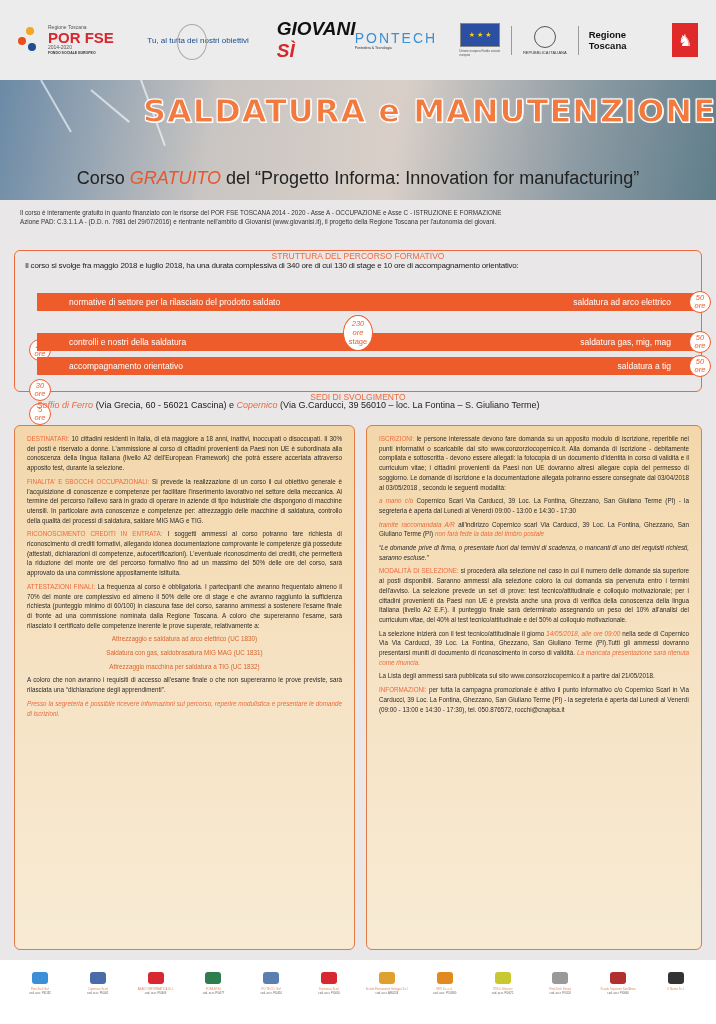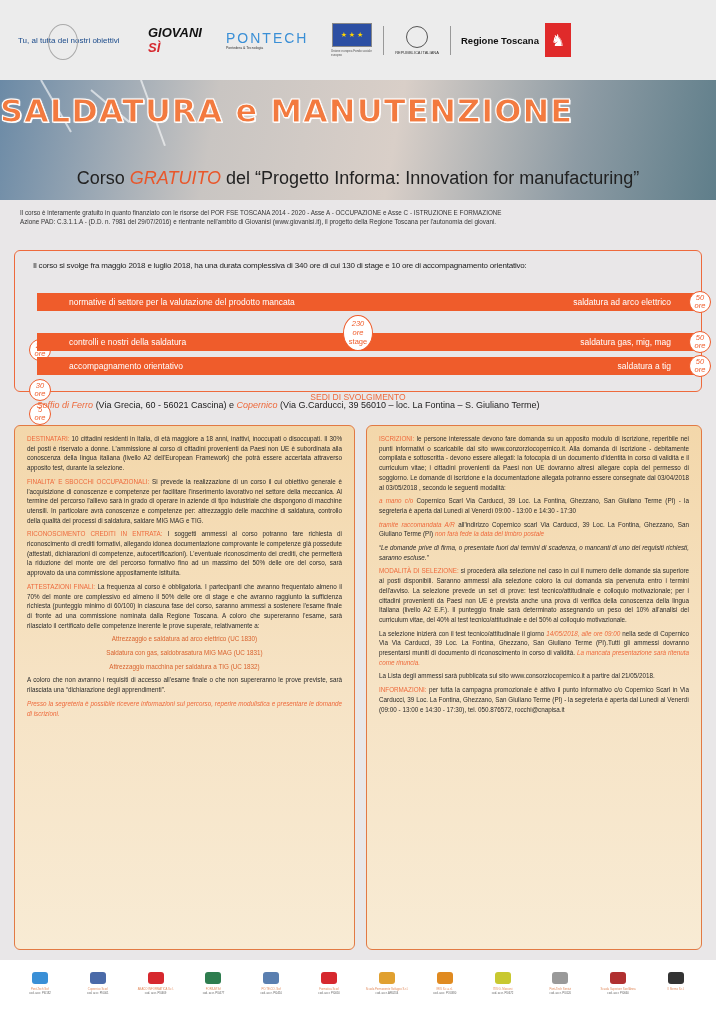--- a/index.html
+++ b/index.html
@@ -7,49 +7,49 @@
   .header { position: absolute; top: 0; left: 0; width: 716px; height: 80px; background: #ececec; display: flex; align-items: center; padding: 0 18px; gap: 10px; }
   .logo-porfse { display: flex; align-items: center; gap: 4px; width: 120px; }
   .porfse-mark { width: 26px; height: 26px; position: relative; }
   .porfse-mark span { position: absolute; width: 8px; height: 8px; border-radius: 50%; }
   .porfse-text { display: flex; flex-direction: column; line-height: 1; }
   .porfse-text .small { font-size: 5px; color: #555; }
   .porfse-text .big { font-size: 15px; font-weight: bold; color: #d6282e; }
   .porfse-text .tiny { font-size: 3.5px; color: #333; font-weight: bold; margin-top: 2px; }
   .slogan { font-size: 8px; color: #1a4a8a; width: 120px; position: relative; }
   .slogan::before { content: ""; position: absolute; left: 30px; top: -12px; width: 28px; height: 34px; border: 1px solid #aaa; border-radius: 50%; }
-  .giovanisi { font-size: 13px; font-weight: bold; font-style: italic; color: #111; width: 68px; }
+  .giovanisi { font-size: 19px; font-weight: bold; font-style: italic; color: #111; width: 68px; }
   .giovanisi .si { color: #d6282e; }
   .pontech { width: 95px; }
   .pontech .name { font-size: 14px; letter-spacing: 2px; color: #3a8fd6; }
   .pontech .sub { font-size: 3.5px; color: #333; }
   .eu { width: 42px; display: flex; flex-direction: column; align-items: center; }
   .eu .flag { width: 40px; height: 24px; background: #2c4fa3; border: 1px solid #888; display: flex; align-items: center; justify-content: center; color: #ffd500; font-size: 7px; }
   .eu .lbl { font-size: 3px; color: #555; margin-top: 2px; }
   .rep { width: 68px; display: flex; flex-direction: column; align-items: center; border-left: 1px solid #999; border-right: 1px solid #999; }
   .rep .emblem { width: 22px; height: 22px; border: 1px solid #555; border-radius: 50%; }
   .rep .lbl { font-size: 4px; color: #333; margin-top: 2px; }
   .regione { display: flex; align-items: center; gap: 6px; }
   .regione .name { font-size: 9.5px; font-weight: bold; color: #111; }
   .regione .flag { width: 26px; height: 34px; background: #e02a2a; display: flex; align-items: center; justify-content: center; color: #fff; font-size: 16px; }
 
   .hero { position: absolute; top: 80px; left: 0; width: 716px; height: 120px; background: linear-gradient(100deg, #6b8aa6 0%, #c9c5c2 30%, #d9cfc8 55%, #8d9ba4 80%, #5f7e8a 100%); overflow: hidden; }
   .hero .spark { position: absolute; width: 2px; background: rgba(255,255,255,0.6); transform-origin: top; }
-  .hero h1 { position: absolute; width: 100%; text-align: left; font-family: "DejaVu Sans", sans-serif; font-weight: bold; font-size: 32px; line-height: 34px; color: #f37a3f; -webkit-text-stroke: 1px #fff; text-shadow: 0 0 2px #fff, 1px 1px 0 #fff; letter-spacing: 1px; }
+  .hero h1 { position: absolute; width: 100%; text-align: right; font-family: "DejaVu Sans", sans-serif; font-weight: bold; font-size: 32px; line-height: 34px; color: #f37a3f; -webkit-text-stroke: 1px #fff; text-shadow: 0 0 2px #fff, 1px 1px 0 #fff; letter-spacing: 1px; }
   .hero .t1 { top: 14px; }
   .hero .t2 { top: 50px; }
   .hero .subtitle { position: absolute; top: 88px; width: 100%; text-align: center; font-size: 18px; color: #222; }
   .hero .subtitle .free { color: #e9562a; font-style: italic; }
 
   .intro { position: absolute; top: 208px; left: 20px; width: 680px; font-size: 6.3px; line-height: 9px; color: #333; }
 
   .struct { position: absolute; top: 250px; left: 14px; width: 688px; height: 142px; border: 1.5px solid #ee6a3c; border-radius: 6px; }
   .struct .legend { position: absolute; top: -6px; left: 0; width: 100%; text-align: center; }
   .struct .legend span { background: #e9e7e8; padding: 0 8px; font-size: 8.5px; color: #ee6a3c; }
-  .struct .desc { position: absolute; top: 10px; left: 18px; font-size: 8px; color: #222; letter-spacing: -0.2px; }
+  .struct .desc { position: absolute; top: 10px; left: 10px; font-size: 8px; color: #222; letter-spacing: -0.2px; }
   .bar { position: absolute; left: 22px; width: 666px; height: 18px; background: #ef5c2b; color: #fff; font-size: 8.5px; }
   .bar .l { position: absolute; left: 32px; top: 4px; }
   .bar .r { position: absolute; right: 32px; top: 4px; }
   .badge { position: absolute; width: 22px; height: 22px; border-radius: 50%; background: #fff; border: 1.5px solid #ef5c2b; color: #ef5c2b; font-style: italic; font-size: 7.5px; line-height: 8px; text-align: center; padding-top: 2px; top: -2px; }
   .badge.left { left: -8px; margin-top: 48px; }
   .badge.right { right: -8px; }
   .stage { position: absolute; left: 328px; top: 64px; width: 30px; height: 36px; border-radius: 50%; background: #fff; border: 1.5px solid #ef5c2b; color: #ef5c2b; font-size: 7.5px; line-height: 9px; text-align: center; padding-top: 3px; }
   .stage .it { font-style: italic; }
 
   .sedi-title { position: absolute; top: 386px; width: 716px; text-align: center; }
@@ -69,20 +69,33 @@
   .footer { position: absolute; top: 960px; left: 0; width: 716px; height: 64px; background: #fff; display: flex; justify-content: space-between; padding: 12px 14px 0 14px; }
   .partner { width: 52px; display: flex; flex-direction: column; align-items: center; }
   .partner .logo { width: 16px; height: 12px; border-radius: 3px; margin-bottom: 3px; }
   .partner .pname { font-size: 2.8px; color: #e08a5c; text-align: center; line-height: 4px; white-space: nowrap; }
   .partner .code { font-size: 2.8px; color: #666; text-align: center; line-height: 4px; }
 </style>
 </head>
 <body>
 
 <div class="header">
+  <div class="logo-porfse">
+    <div class="porfse-mark">
+      <span style="left:8px;top:0;background:#f5a623"></span>
+      <span style="left:0;top:10px;background:#e94e1b"></span>
+      <span style="left:10px;top:16px;background:#1d4f91"></span>
+    </div>
+    <div class="porfse-text">
+      <span class="small">Regione Toscana</span>
+      <span class="big">POR FSE</span>
+      <span class="small">2014-2020</span>
+      <span class="tiny">FONDO SOCIALE EUROPEO</span>
+    </div>
+  </div>
   <div class="slogan">Tu, al tutta dei nostri obiettivi</div>
   <div class="giovanisi"><span>GIOVANI</span> <span class="si">SÌ</span></div>
   <div class="pontech">
     <div class="name">PONTECH</div>
     <div class="sub">Pontedera &amp; Tecnologia</div>
   </div>
   <div class="eu">
     <div class="flag">★ ★ ★</div>
     <div class="lbl">Unione europea Fondo sociale europeo</div>
   </div>
@@ -103,25 +116,26 @@
   <h1 class="t1">SALDATURA e MANUTENZIONE</h1>
   <div class="subtitle"><span>Corso </span><span class="free">GRATUITO</span><span> del “Progetto Informa: Innovation for manufacturing”</span></div>
 </div>
 
 <div class="intro">
   <div>Il corso è interamente gratuito in quanto finanziato con le risorse del POR FSE TOSCANA 2014 - 2020 - Asse A - OCCUPAZIONE e Asse C - ISTRUZIONE E FORMAZIONE</div>
   <div>Azione PAD: C.3.1.1.A - (D.D. n. 7981 del 29/07/2016) e rientrante nell'ambito di Giovanisi (www.giovanisi.it), il progetto della Regione Toscana per l'autonomia dei giovani.</div>
 </div>
 
 <div class="struct">
+  <div class="legend"><span>STRUTTURA DEL PERCORSO FORMATIVO</span></div>
   <div class="desc">Il corso si svolge fra maggio 2018 e luglio 2018, ha una durata complessiva di 340 ore di cui 130 di stage e 10 ore di accompagnamento orientativo:</div>
 
   <div class="bar" style="top:42px">
     <div class="badge left"><span>20</span><br><span>ore</span></div>
-    <span class="l">normative di settore per la valutazione del prodotto mancata</span>
+    <span class="l">normative di settore per la rilasciato del prodotto saldato</span>
     <span class="r">saldatura ad arco elettrico</span>
     <div class="badge right"><span>50</span><br><span>ore</span></div>
   </div>
   <div class="bar" style="top:82px">
     <div class="badge left"><span>30</span><br><span>ore</span></div>
     <span class="l">controlli e nostri della saldatura</span>
     <span class="r">saldatura gas, mig, mag</span>
     <div class="badge right"><span>50</span><br><span>ore</span></div>
   </div>
   <div class="bar" style="top:106px">

